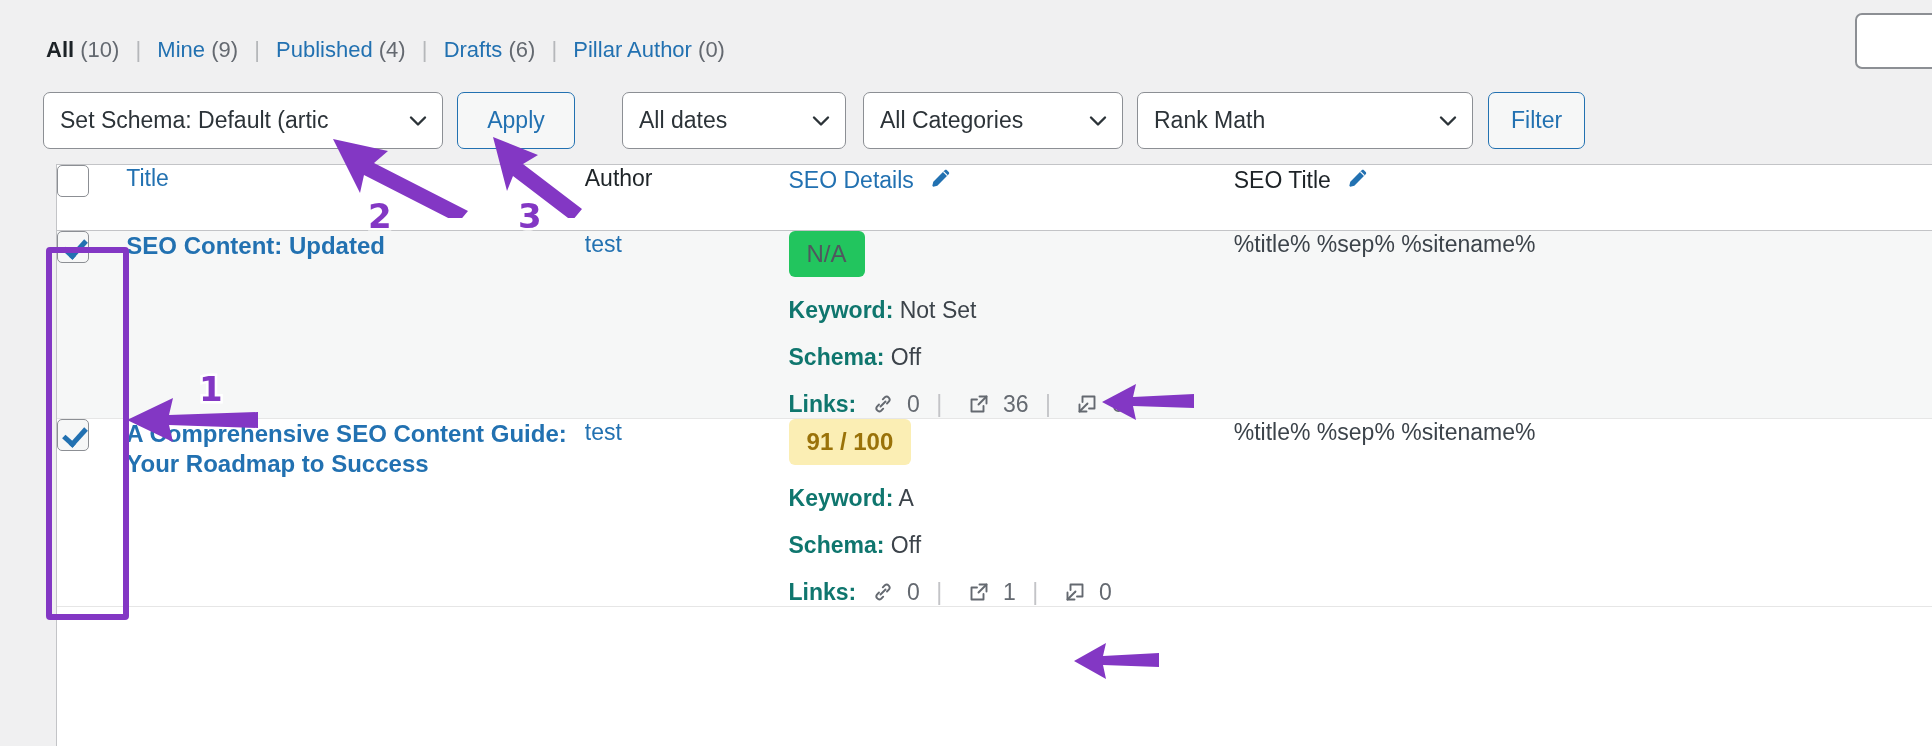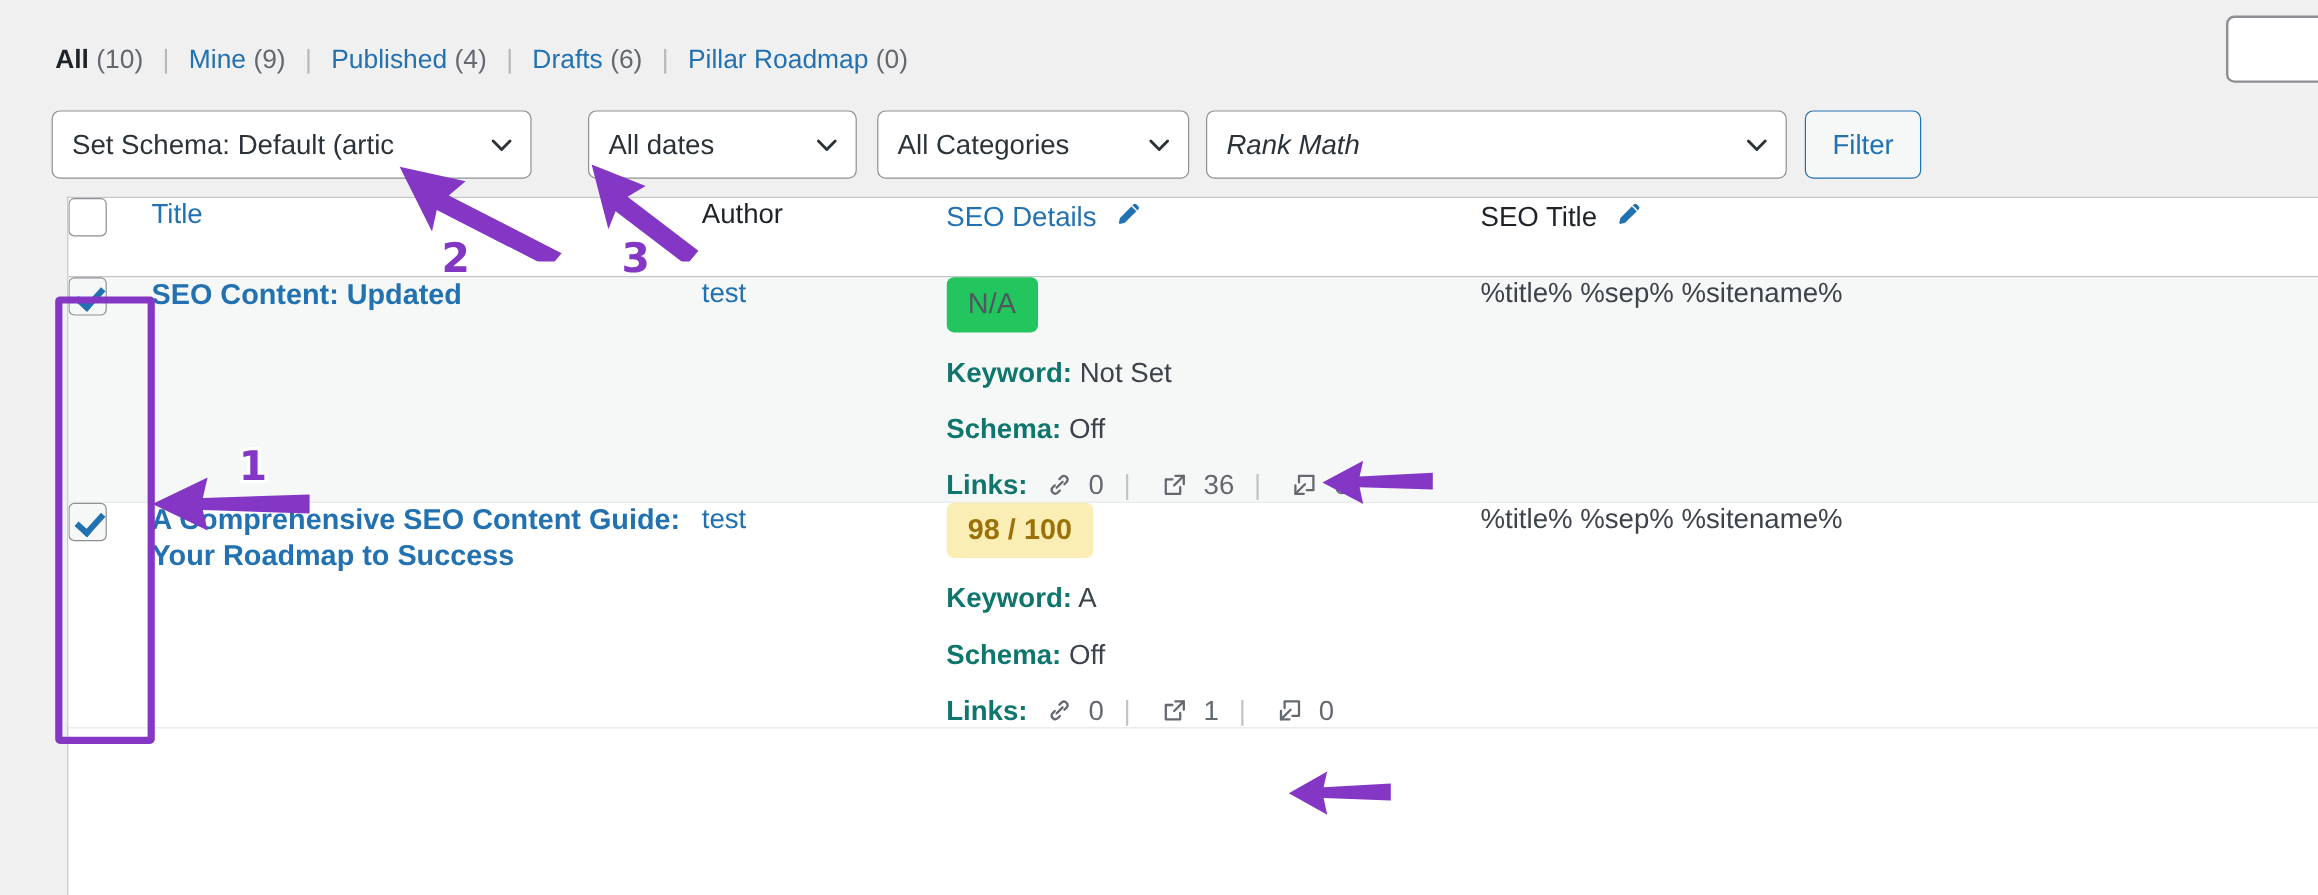--- a/index.html
+++ b/index.html
@@ -67,21 +67,21 @@
   .select-ctl .txt { flex: 1 1 auto; overflow: hidden; }
   .select-ctl .chev {
     flex: 0 0 auto;
     margin-left: 8px;
     width: 20px; height: 20px;
     display: block;
   }
   #sel-schema { width: 400px; }
   #sel-dates { width: 224px; }
   #sel-cats  { width: 260px; }
-  #sel-rank  { width: 484px; font-style: italic; }
+  #sel-rank  { width: 336px; }
   .btn-secondary {
     height: 57px;
     background: #f6f7f7;
     border: 1px solid #2271b1;
     border-radius: 7px;
     color: #2271b1;
     font-size: 23px;
     display: flex;
     align-items: center;
     justify-content: center;
@@ -229,33 +229,34 @@
   <span class="sep">|</span>
   <a href="#"><span>Mine</span></a>
   <span class="cnt">(9)</span>
   <span class="sep">|</span>
   <a href="#"><span>Published</span></a>
   <span class="cnt">(4)</span>
   <span class="sep">|</span>
   <a href="#"><span>Drafts</span></a>
   <span class="cnt">(6)</span>
   <span class="sep">|</span>
-  <a href="#"><span>Pillar Roadmap</span></a>
+  <a href="#"><span>Pillar Author</span></a>
   <span class="cnt">(0)</span>
 </div>
 
 <div id="toolbar">
 
   <div class="select-ctl" id="sel-schema">
     <span class="txt">Set Schema: Default (artic</span>
     <svg class="chev" viewBox="0 0 20 20">
       <path d="M3 6.5 L10 13.5 L17 6.5" fill="none" stroke="#2c3338" stroke-width="2.4" stroke-linecap="round" stroke-linejoin="round"></path>
     </svg>
   </div>
 
+  <div class="btn-secondary" id="btn-apply">Apply</div>
 
   <div class="select-ctl" id="sel-dates">
     <span class="txt">All dates</span>
     <svg class="chev" viewBox="0 0 20 20">
       <path d="M3 6.5 L10 13.5 L17 6.5" fill="none" stroke="#2c3338" stroke-width="2.4" stroke-linecap="round" stroke-linejoin="round"></path>
     </svg>
   </div>
 
   <div class="select-ctl" id="sel-cats">
     <span class="txt">All Categories</span>
@@ -356,21 +357,21 @@
         <td class="col-cb">
           <span class="cb checked"></span>
         </td>
         <td class="col-title">
           <a class="post-title" href="#">A Comprehensive SEO Content Guide: Your Roadmap to Success</a>
         </td>
         <td class="col-author">
           <a class="author-link" href="#">test</a>
         </td>
         <td class="col-seo">
-          <span class="score-badge score-ok">98 / 100</span>
+          <span class="score-badge score-ok">91 / 100</span>
           <div class="seo-line">
             <b>Keyword:</b>
             <span class="val">A</span>
           </div>
           <div class="seo-line">
             <b>Schema:</b>
             <span class="val">Off</span>
           </div>
           <div class="seo-line">
             <b>Links:</b>

